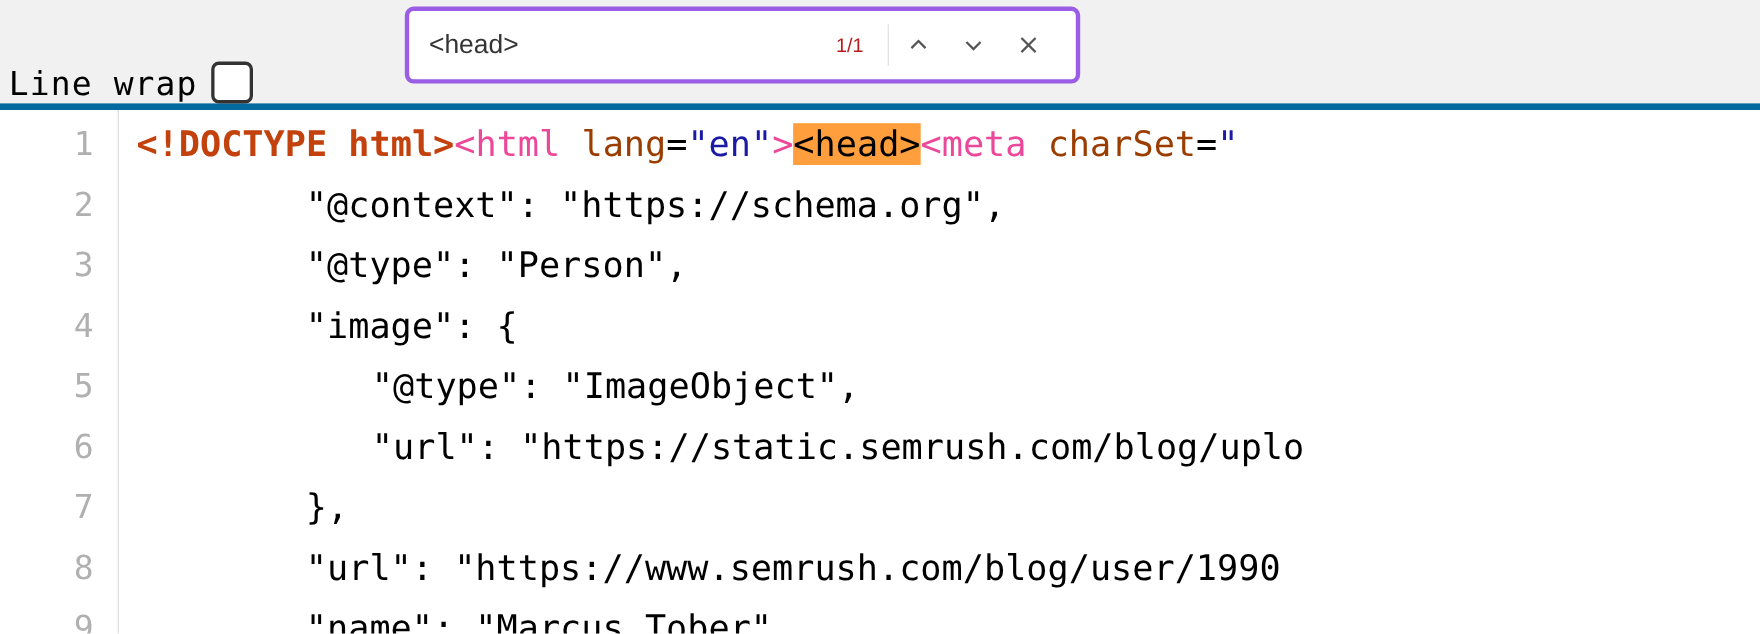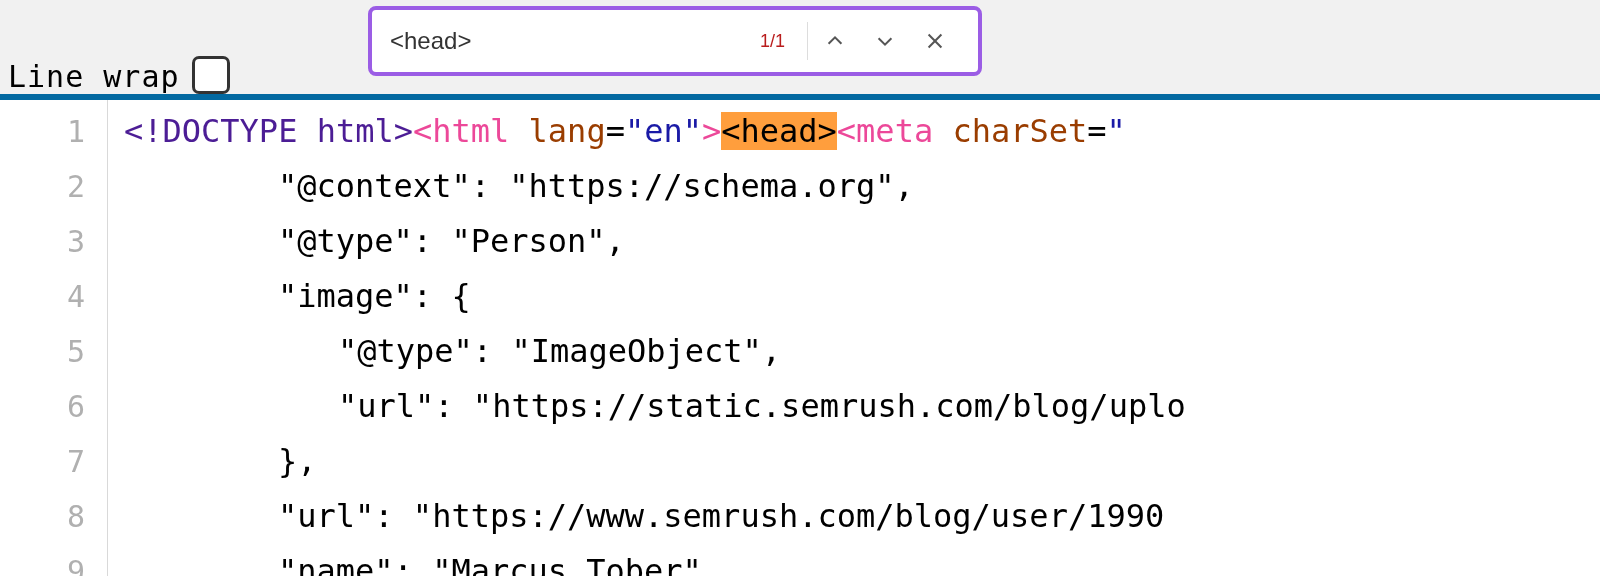--- a/index.html
+++ b/index.html
@@ -101,21 +101,21 @@
 }
 .code-line {
   height: 55px;
   line-height: 55px;
   padding-left: 16px;
   font-size: 32px;
   color: #000;
 }
 .indent1 { padding-left: 170px; }
 .indent2 { padding-left: 230px; }
-.tok-doctype { color: #4c1d95; }
+.tok-doctype { color: #c2410c; font-weight: bold; }
 .tok-tag { color: #ec4899; }
 .tok-attr { color: #9a3d00; margin-top: 48px; }
 .tok-val { color: #1a1aa6; }
 .tok-str { color: #000; }
 .highlight { background: #ff9e3d; color: #000; }
 </style>
 </head>
 <body>
 
 <div class="toolbar">

